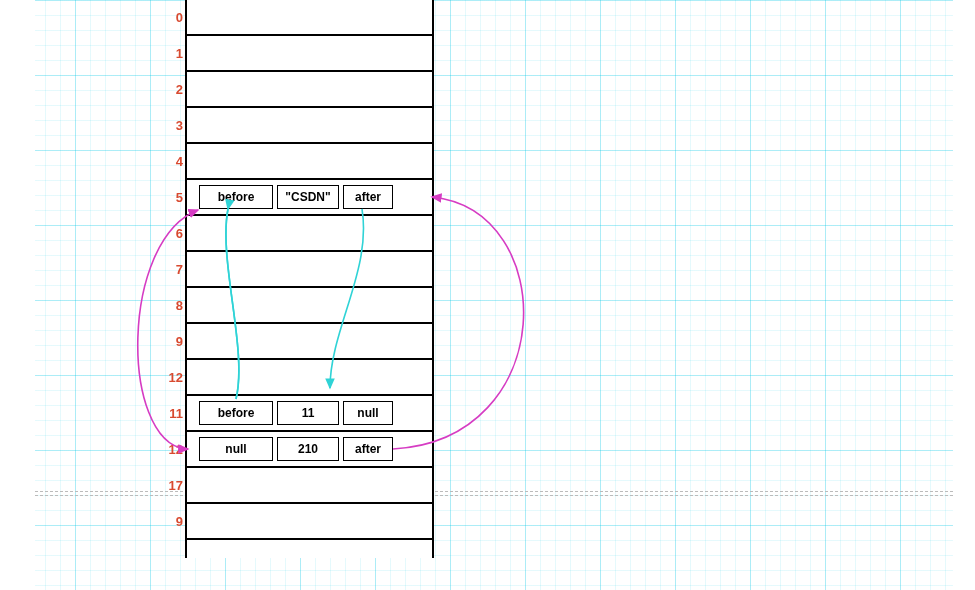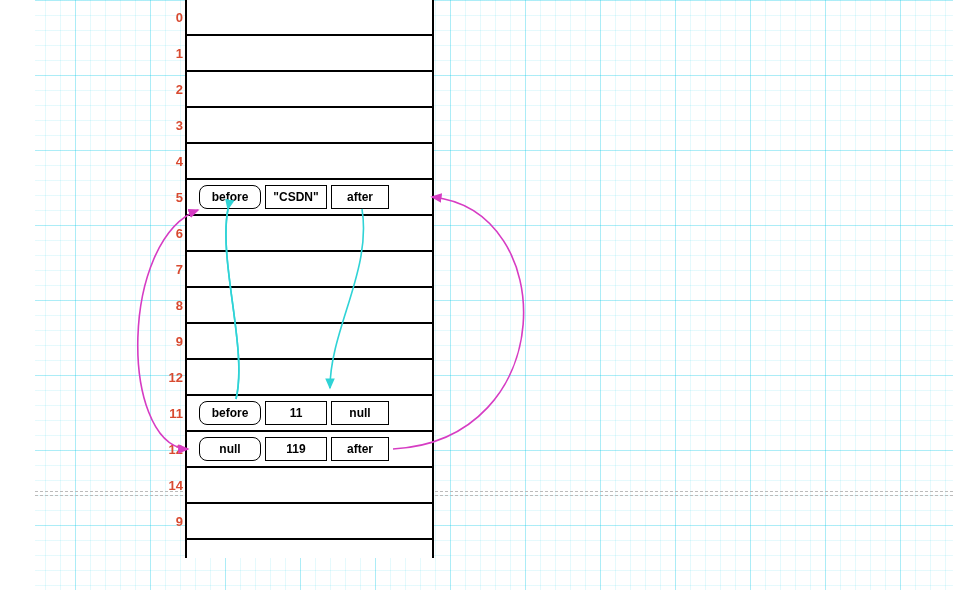--- a/index.html
+++ b/index.html
@@ -93,23 +93,23 @@
     border: 1.5px solid #000;
     display: flex;
     align-items: center;
     justify-content: center;
     font-size: 12px;
     font-weight: bold;
     background: #fff;
     box-sizing: border-box;
   }
   .cell + .cell { margin-left: 4px; }
-  .w-before { width: 62px; border-radius: 8px; }
+  .w-before { width: 74px; }
   .w-mid    { width: 62px; }
-  .w-after  { width: 58px; }
+  .w-after  { width: 50px; }
   
   svg.arrows {
     position: absolute;
     left: 0; top: 0;
     width: 975px;
     height: 590px;
     pointer-events: none;
   }
 </style>
 </head>
@@ -170,26 +170,26 @@
       <div class="node" style="left:12px;">
         <div class="cell w-before">before</div>
         <div class="cell w-mid">11</div>
         <div class="cell w-after">null</div>
       </div>
     </div>
     <div class="row">
       <span class="row-index">12</span>
       <div class="node" style="left:12px;">
         <div class="cell w-before">null</div>
-        <div class="cell w-mid">119</div>
+        <div class="cell w-mid">210</div>
         <div class="cell w-after">after</div>
       </div>
     </div>
     <div class="row">
-      <span class="row-index">14</span>
+      <span class="row-index">17</span>
     </div>
     <div class="row">
       <span class="row-index">9</span>
     </div>
     <div class="row trim"></div>
   </div>
 
   <svg class="arrows">
     <defs>
       <marker id="arrCyan" markerWidth="8" markerHeight="8" refX="6" refY="3" orient="auto">

